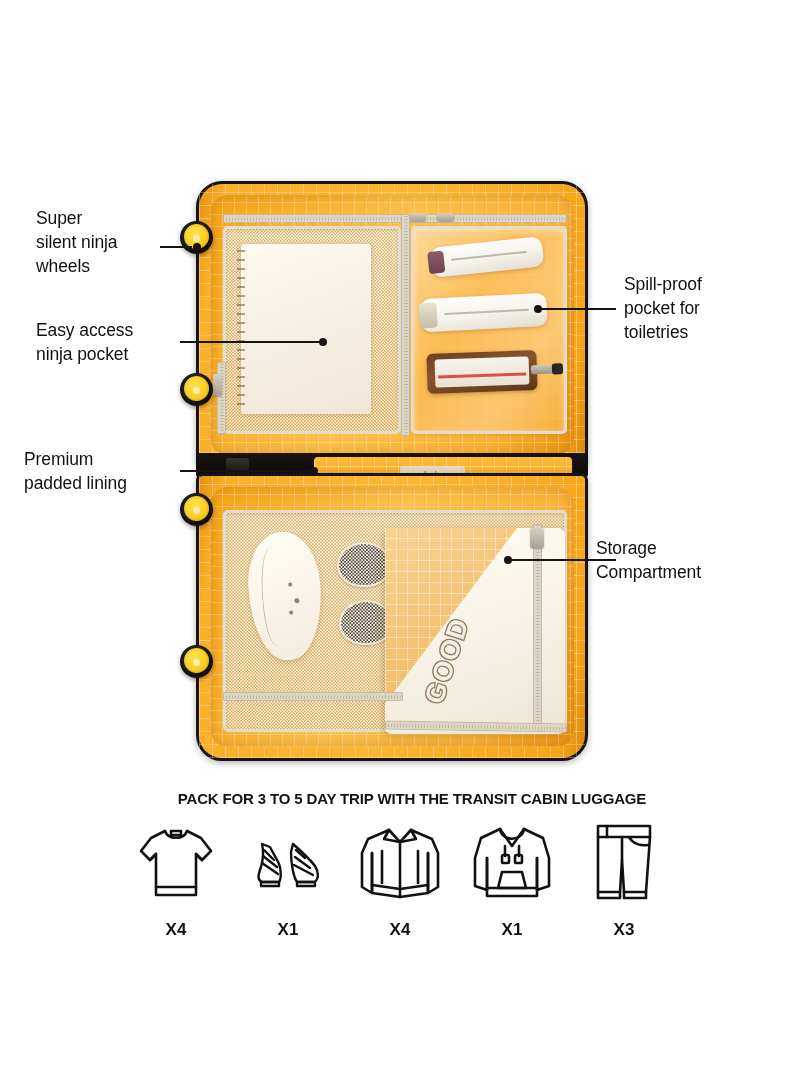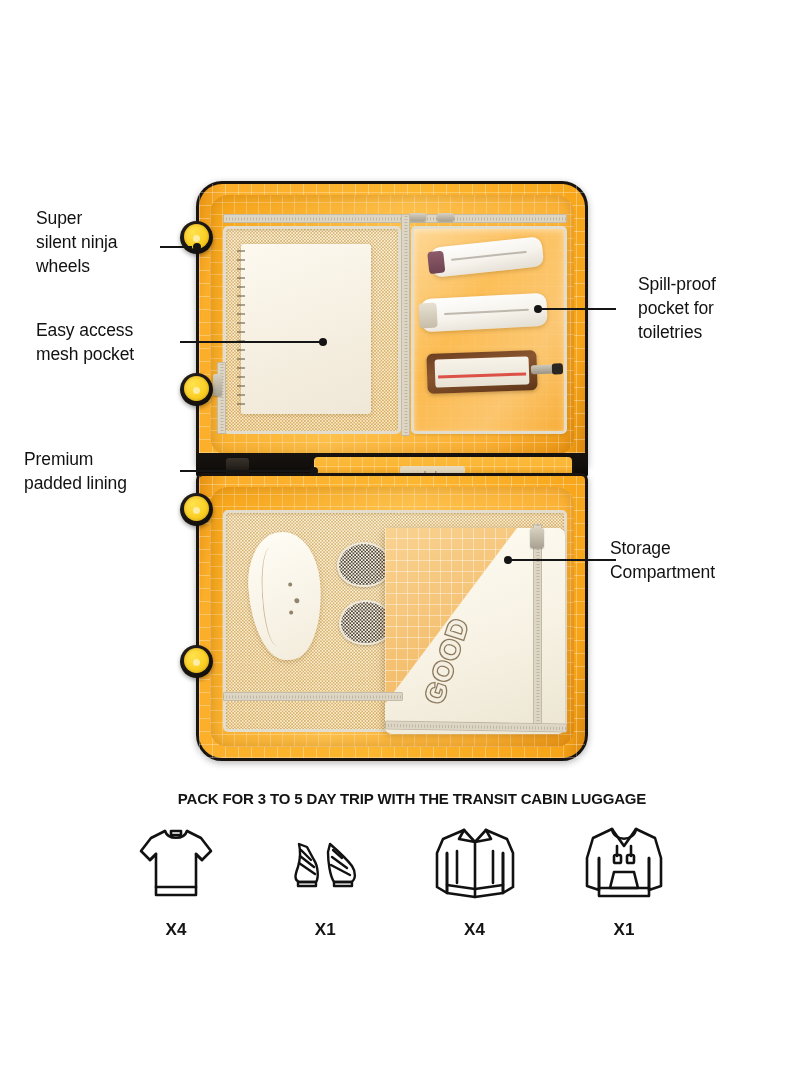--- a/index.html
+++ b/index.html
@@ -19,21 +19,21 @@
   
   .callout {
     position: absolute;
     font-size: 17.5px;
     line-height: 1.38;
     color: #111111;
     font-family: "Liberation Sans", sans-serif;
     letter-spacing: -0.1px;
     white-space: pre-line;
   }
-  .callout.right { text-align: left; margin-left: 14px; }
+  .callout.right { text-align: left; }
   .callout.left  { text-align: left; }
 
   .leader {
     position: absolute;
     height: 1.6px;
     background: #151515;
   }
   .leader-dot {
     position: absolute;
     width: 8px;
@@ -486,21 +486,21 @@
     </div>
 </div>
 
 <div class="callout left" style="left:36px; top:206px; width:136px;">Super
 silent ninja
 wheels</div>
 <div class="leader" style="left:160px; top:246px; width:32px;"></div>
 <div class="leader-dot" style="left:193px; top:243px;"></div>
 
 <div class="callout left" style="left:36px; top:318px; width:136px;">Easy access
-mesh pocket</div>
+ninja pocket</div>
 <div class="leader" style="left:180px; top:341px; width:142px;"></div>
 <div class="leader-dot" style="left:319px; top:338px;"></div>
 
 <div class="callout left" style="left:24px; top:447px; width:148px;">Premium
 padded lining</div>
 <div class="leader" style="left:180px; top:470px; width:133px;"></div>
 <div class="leader-dot" style="left:310px; top:467px;"></div>
 
 <div class="callout right" style="left:624px; top:272px; width:160px;">Spill-proof
 pocket for
@@ -571,14 +571,27 @@
         <path d="M15 64 L65 64"></path>
         <path d="M33 22 L33 32 M47 22 L47 32"></path>
         <rect x="30" y="31" width="7" height="8" rx="1.6"></rect>
         <rect x="43" y="31" width="7" height="8" rx="1.6"></rect>
         <path d="M30 48 L50 48 L54 64 L26 64 Z"></path>
       </svg>
     </div>
     <div class="pack-qty">X1</div>
   </div>
 
+  <div class="pack-item">
+    <div class="pack-icon">
+      <svg width="62" height="82" viewBox="0 0 62 82" fill="none" stroke="#111" stroke-width="2.6" stroke-linejoin="round" stroke-linecap="round">
+        <path d="M5 4 L57 4 L57 15 L5 15 Z"></path>
+        <path d="M5 15 L5 70 L5 76 L27 76 L27 70 L29 38 L31 70 L31 76 L53 76 L53 70 L57 15"></path>
+        <path d="M5 70 L27 70 M31 70 L53 70"></path>
+        <path d="M29 15 L29 38"></path>
+        <path d="M36 15 C40 22, 48 24, 55 23"></path>
+        <path d="M14 4 L14 15"></path>
+      </svg>
+    </div>
+    <div class="pack-qty">X3</div>
+  </div>
 
 </div>
 
 </body></html>

